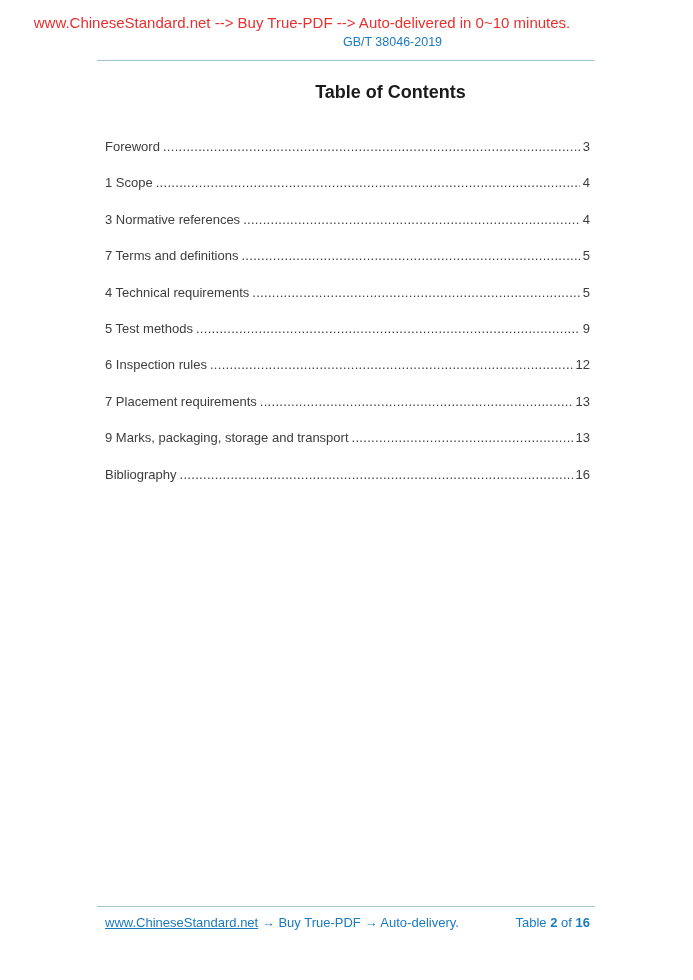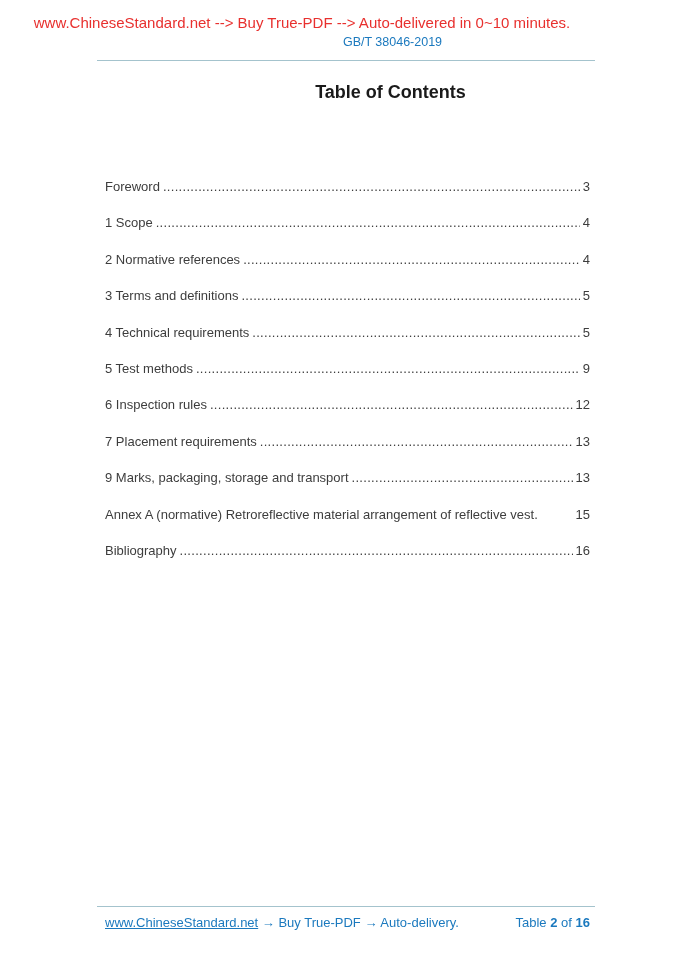--- a/index.html
+++ b/index.html
@@ -59,21 +59,20 @@
     color: #1a1a1a;
     padding-left: 44px;
   }
   .toc {
     position: absolute;
     top: 139px;
     left: 105px;
     width: 485px;
     font-size: 13px;
     color: var(--body_text, #3d3d3d);
-    margin-top: 40px;
   }
   .toc-row {
     display: flex;
     align-items: baseline;
     height: 36.4px;
     line-height: 15px;
   }
   .toc-label {
     white-space: nowrap;
     flex: 0 0 auto;
@@ -121,26 +120,26 @@
     <span class="toc-label">Foreword</span>
     <span class="toc-leader">....................................................................................................................................................................................................................................................................</span>
     <span class="toc-page">3</span>
   </div>
     <div class="toc-row">
     <span class="toc-label">1 Scope</span>
     <span class="toc-leader">....................................................................................................................................................................................................................................................................</span>
     <span class="toc-page">4</span>
   </div>
     <div class="toc-row">
-    <span class="toc-label">2 Normative references</span>
+    <span class="toc-label">3 Normative references</span>
     <span class="toc-leader">....................................................................................................................................................................................................................................................................</span>
     <span class="toc-page">4</span>
   </div>
     <div class="toc-row">
-    <span class="toc-label">3 Terms and definitions</span>
+    <span class="toc-label">7 Terms and definitions</span>
     <span class="toc-leader">....................................................................................................................................................................................................................................................................</span>
     <span class="toc-page">5</span>
   </div>
     <div class="toc-row">
     <span class="toc-label">4 Technical requirements</span>
     <span class="toc-leader">....................................................................................................................................................................................................................................................................</span>
     <span class="toc-page">5</span>
   </div>
     <div class="toc-row">
     <span class="toc-label">5 Test methods</span>
@@ -156,25 +155,20 @@
     <span class="toc-label">7 Placement requirements</span>
     <span class="toc-leader">....................................................................................................................................................................................................................................................................</span>
     <span class="toc-page">13</span>
   </div>
     <div class="toc-row">
     <span class="toc-label">9 Marks, packaging, storage and transport</span>
     <span class="toc-leader">....................................................................................................................................................................................................................................................................</span>
     <span class="toc-page">13</span>
   </div>
     <div class="toc-row">
-    <span class="toc-label">Annex A (normative) Retroreflective material arrangement of reflective vest.</span>
-    <span class="toc-leader"></span>
-    <span class="toc-page">15</span>
-  </div>
-    <div class="toc-row">
     <span class="toc-label">Bibliography</span>
     <span class="toc-leader">....................................................................................................................................................................................................................................................................</span>
     <span class="toc-page">16</span>
   </div>
   </div>
 
 <div class="rule footer-rule"></div>
 
 <div class="footer">
   <div class="footer-left">

